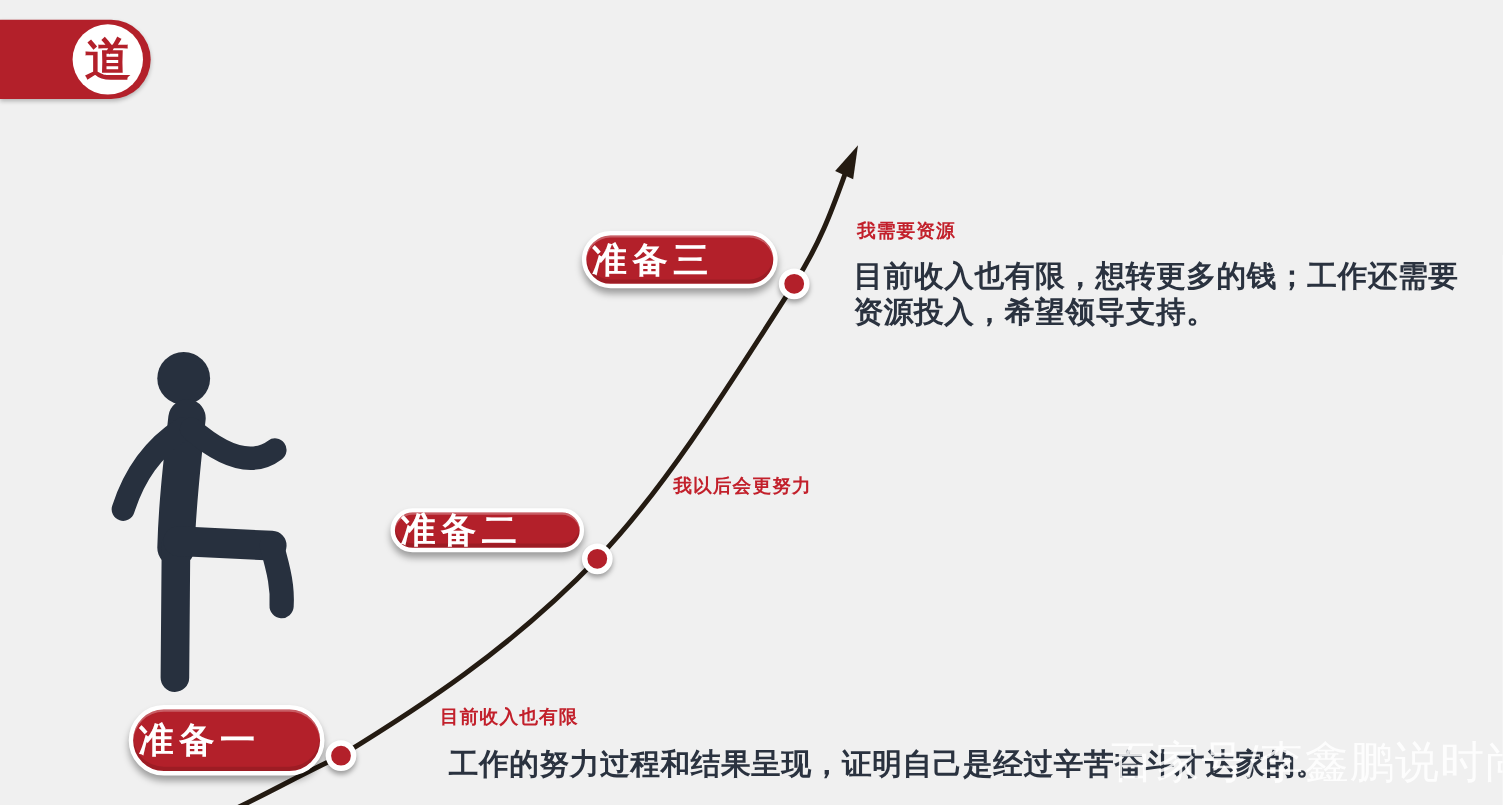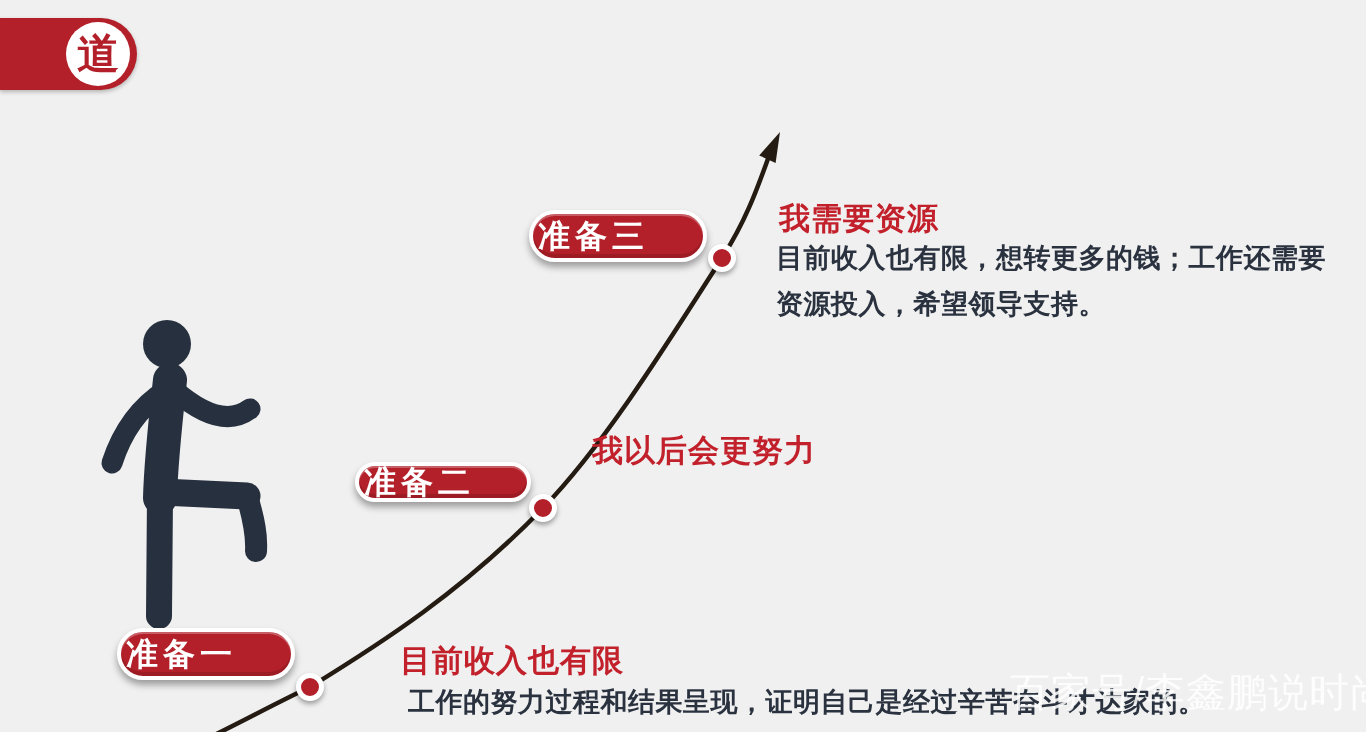--- a/index.html
+++ b/index.html
@@ -22,38 +22,38 @@
   .ribbon{position:absolute;left:0;top:18px;width:137px;height:72px;z-index:3;
     background:var(--red);border-radius:0 36px 36px 0;box-shadow:0 2px 4px rgba(0,0,0,0.25);}
   .ribbon-circle{position:absolute;left:66px;top:4px;width:64px;height:64px;background:#fff;
     border-radius:50%;display:flex;align-items:center;justify-content:center;}
   .ribbon-circle span{font-size:42px;font-weight:700;color:var(--red);line-height:1;}
 
   .pill{position:absolute;z-index:4;background:var(--red);border:4px solid #fff;border-radius:999px;
     display:flex;align-items:center;justify-content:flex-start;
     box-shadow:0 5px 7px rgba(0,0,0,0.35), inset 0 2px 0 rgba(255,255,255,0.28), inset 0 -4px 0 rgba(0,0,0,0.12);}
   .pill span{color:#fff;font-size:32px;font-weight:700;letter-spacing:5px;padding-left:5px;line-height:1;}
-  .pill-1{left:117px;top:628px;width:178px;height:52px;}
+  .pill-1{left:117px;top:641px;width:178px;height:64px;}
   .pill-2{left:355px;top:462px;width:176px;height:40px;}
   .pill-3{left:529px;top:210px;width:178px;height:52px;}
 
   .dot{position:absolute;z-index:4;width:28px;height:28px;border:5px solid #fff;border-radius:50%;
     background:var(--red);box-shadow:0 3px 5px rgba(0,0,0,0.35);}
   .dot-1{left:296px;top:673px;}
   .dot-2{left:529px;top:494px;}
   .dot-3{left:708px;top:244px;}
 
-  .heading{position:absolute;z-index:5;font-size:31px;font-weight:700;color:var(--red-text);
+  .heading{position:absolute;z-index:5;font-size:17px;font-weight:700;color:var(--red-text);
     letter-spacing:1px;white-space:nowrap;}
   .h-1{left:400px;top:640px;}
-  .h-2{left:592px;top:430px;}
+  .h-2{left:612px;top:430px;}
   .h-3{left:779px;top:198px;}
 
   .bodytext{position:absolute;z-index:5;font-size:27px;font-weight:700;color:var(--dark);
-    letter-spacing:0.5px;line-height:46px;font-family:Liberation Serif, serif;}
+    letter-spacing:0.5px;line-height:33px;font-family:Liberation Serif, serif;}
   .b-1{left:408px;top:679px;white-space:nowrap;}
   .b-2{left:585px;top:476px;white-space:nowrap;}
   .b-3{left:776px;top:235px;width:562px;}
 
   .watermark{position:absolute;z-index:9;left:1010px;top:665px;font-size:40px;font-weight:400;
     color:rgba(255,255,255,0.85);letter-spacing:1px;white-space:nowrap;}
 </style>
 </head>
 <body>
 

